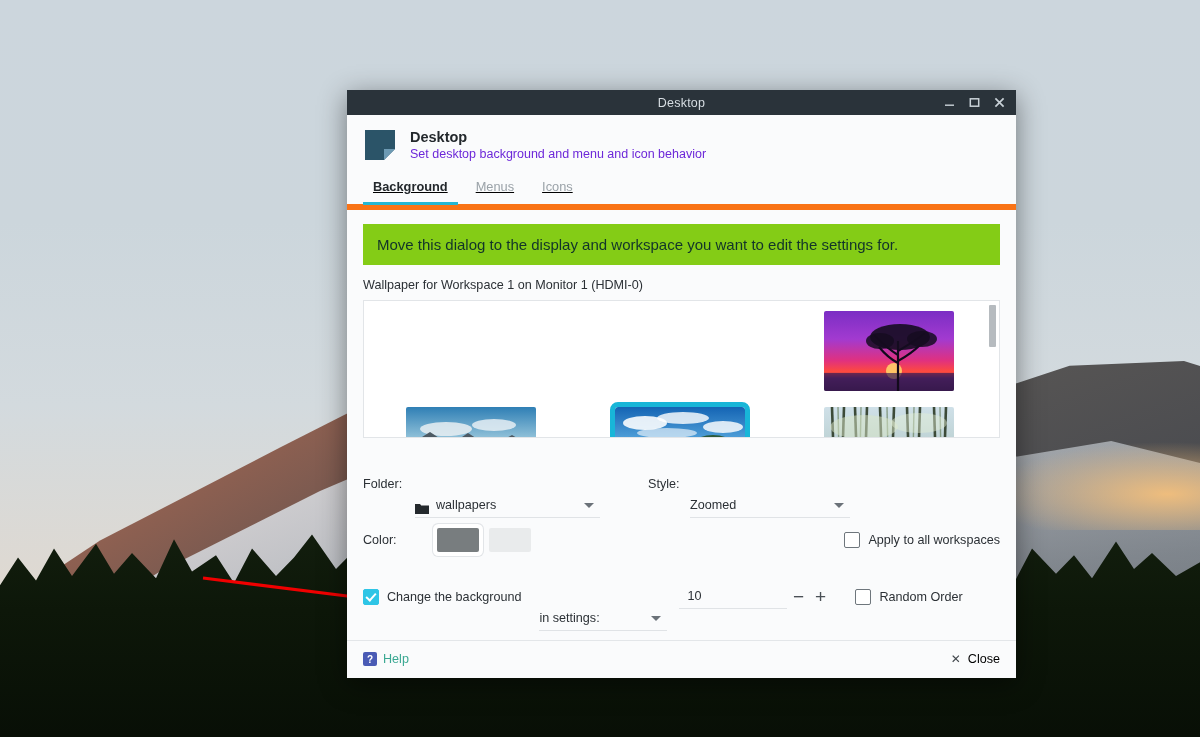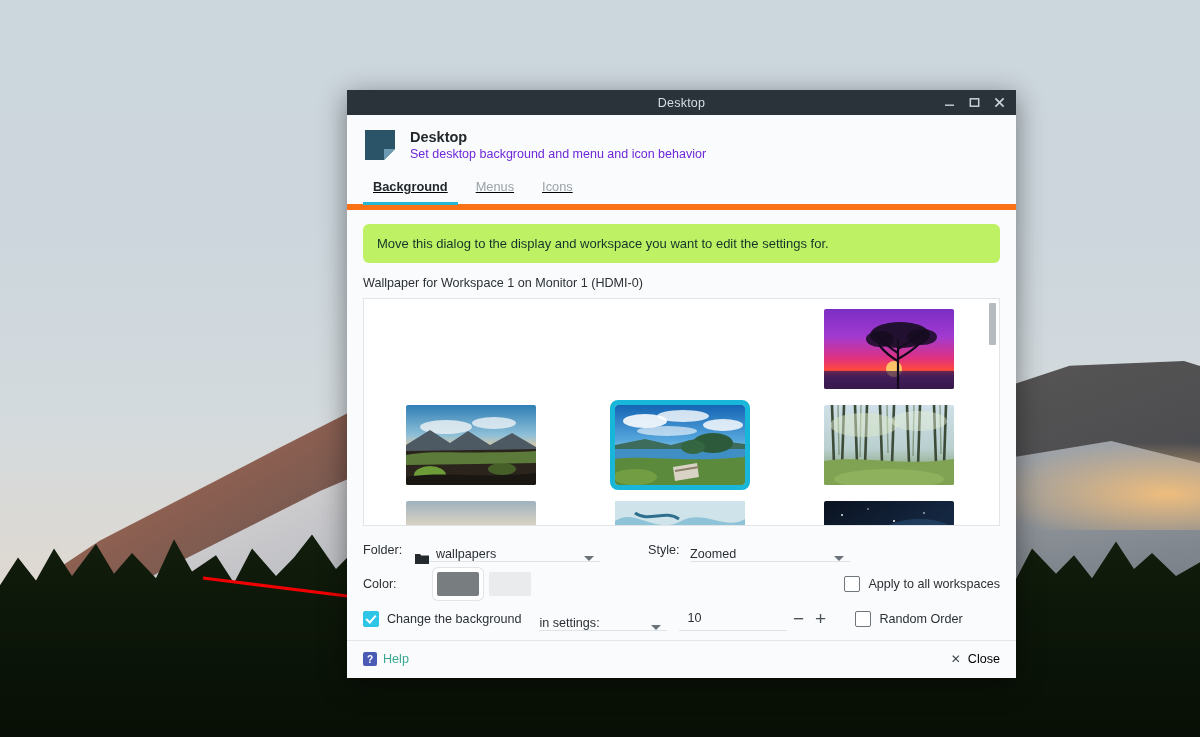--- a/index.html
+++ b/index.html
@@ -59,44 +59,44 @@
   .hdr-title{font-size:14.5px;font-weight:bold;color:#23282c;}
   .hdr-sub{font-size:12.5px;color:#6d28d9;}
 
   .tabs{display:flex;gap:8px;padding:0 16px;border-bottom:6px solid #f97316;background:#fafbfc;flex:none;text-decoration:underline;}
   .tab{padding:6px 10px 8px;font-size:12.8px;color:#9aa2a8;cursor:default;
     border-bottom:3px solid transparent;margin-bottom:-1px;}
   .tab.active{color:#23282c;font-weight:bold;border-bottom-color:#23b7d4;}
 
   .body{flex:1;padding:14px 16px 0;display:flex;flex-direction:column;background:#fafbfc;min-height:0;}
 
-  .banner{background:#bef264;color:#12342a;font-size:13px;padding:12px 14px;
-    border-radius:6px;flex:none;}
+  .banner{background:#84cc16;color:#12342a;font-size:15px;padding:12px 14px;
+    border-radius:0;flex:none;}
 
   .section-label{font-size:12.6px;color:#2b3035;margin:13px 0 8px;flex:none;}
 
   .thumb-area{position:relative;border:1px solid #e2e5e8;background:#fff;
     flex:1;min-height:0;overflow:hidden;}
   .thumb-grid{display:grid;grid-template-columns:repeat(3,1fr);gap:16px 16px;
     padding:10px 14px 10px 10px;}
   .thumb{width:130px;height:80px;border-radius:2px;overflow:hidden;
     align-self:center;justify-self:center;cursor:pointer;position:relative;}
   .thumb.sel{outline:5px solid #18b6d8;outline-offset:0;border-radius:3px;}
   .thumb.blank{background:transparent;}
   .ti{width:100%;height:100%;display:block;}
 
   .sb-track{position:absolute;right:1px;top:1px;bottom:1px;width:9px;background:#fff;}
   .sb-thumb{position:absolute;right:2px;top:3px;width:7px;height:42px;background:#b6bbbf;border-radius:1px;}
 
   
   .controls{flex:none;padding:11px 0 9px;display:flex;flex-direction:column;gap:10px;}
   .row{display:flex;align-items:center;}
   .lbl{font-size:12.6px;color:#2b3035;}
-  .combo{position:relative;display:flex;align-items:flex-end;
-    border-bottom:1px solid #e0e3e6;height:24px;cursor:pointer;}
+  .combo{position:relative;display:flex;align-items:center;
+    border-bottom:1px solid #e0e3e6;height:24px;cursor:pointer;margin-top:44px;}
   .combo .val{font-size:12.6px;color:#2b3035;}
   .caret{width:0;height:0;border-left:5px solid transparent;border-right:5px solid transparent;
     border-top:5px solid #6b7279;margin-left:auto;margin-right:6px;}
   .folder-ic{width:14px;height:11px;position:relative;margin-right:7px;flex:none;}
 
   .swatch-wrap{display:flex;align-items:center;gap:10px;}
   .swatch{width:42px;height:24px;border-radius:2px;}
   .swatch.active{background:#787d7f;box-shadow:0 0 0 4px #fff,0 0 0 5px #e2e5e8,0 1px 4px rgba(0,0,0,.14);}
   .swatch.disabled{background:#e9ebec;}
 

